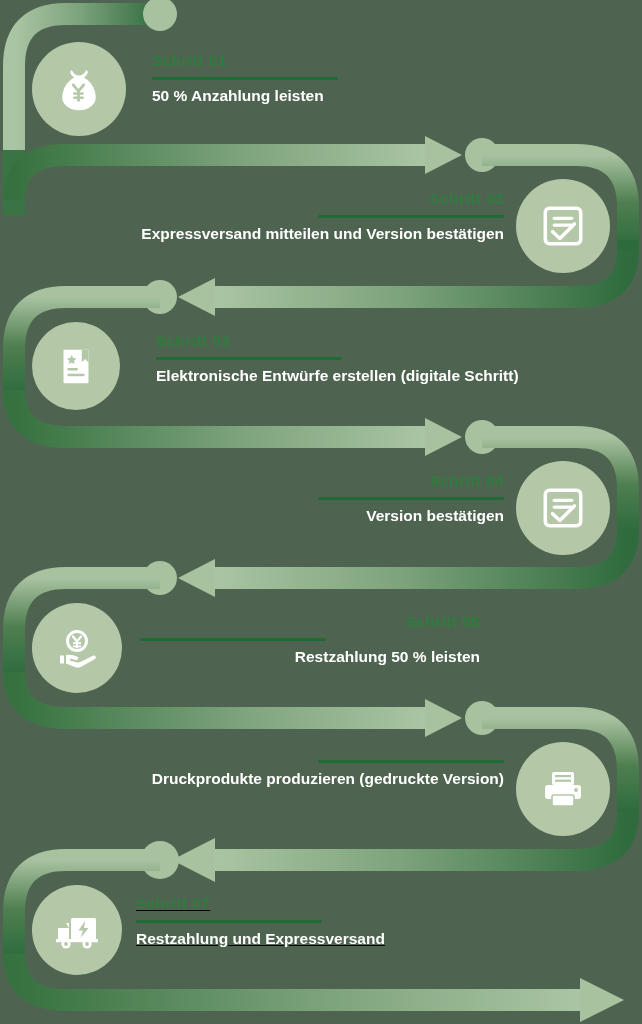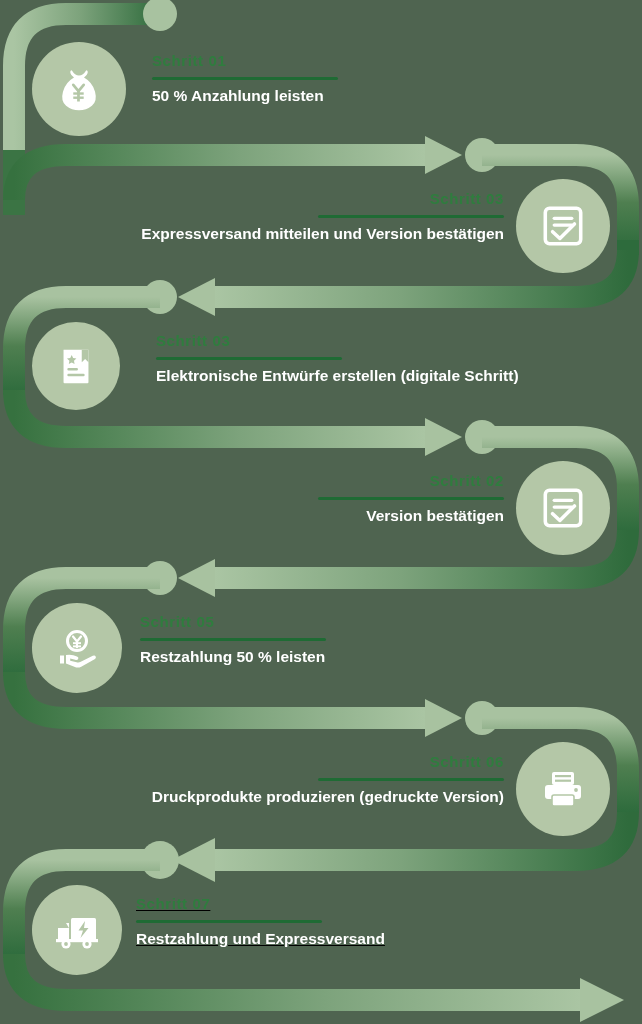--- a/index.html
+++ b/index.html
@@ -212,41 +212,41 @@
       <span>
         <svg width="50" height="50" viewBox="0 0 48 48">
           <rect x="7" y="7" width="34" height="34" rx="4" ry="4" fill="none" stroke="#ffffff" stroke-width="3.4"></rect>
           <rect x="14" y="15" width="20" height="3.2" rx="1.6" fill="#ffffff"></rect>
           <rect x="14" y="21.5" width="20" height="3.2" rx="1.6" fill="#ffffff"></rect>
           <path d="M14 29.5 L21 36 L35 22" fill="none" stroke="#ffffff" stroke-width="3.4" stroke-linecap="round" stroke-linejoin="round"></path>
         </svg>
       </span>
     </div>
     <div class="txt right-align" style="left:200px; top:472px; width:304px;">
-      <div class="step-num">Schritt 02</div>
+      <div class="step-num">Schritt 04</div>
       <div class="rule" style="width:186px; margin-left:auto;"></div>
       <div class="step-desc">Version bestätigen</div>
     </div>
   </div>
 
   <div class="step">
     <div class="badge" style="left:32px; top:603px; width:90px; height:90px;">
       <span>
         <svg width="48" height="48" viewBox="0 0 48 48">
           <circle cx="24" cy="17" r="9.5" fill="none" stroke="#ffffff" stroke-width="3"></circle>
           <path d="M20 12.5 L24 17.5 L28 12.5" stroke="#ffffff" stroke-width="2.2" fill="none" stroke-linecap="round"></path>
           <rect x="20" y="18.2" width="8" height="1.9" fill="#ffffff"></rect>
           <rect x="20" y="21.4" width="8" height="1.9" fill="#ffffff"></rect>
           <rect x="22.9" y="17.2" width="2.1" height="7" fill="#ffffff"></rect>
           <path d="M7 31.5 h4 v8 h-4 z" fill="#ffffff"></path>
           <path d="M13 31 q6 -1 11 1.5 q2 .8 1.2 2.4 q-.8 1.5 -3 .9 l-5 -1.3 l0 2.2 l6.4 1.6 q2.2 .6 4.2 -.5 l12 -6 q2 -1 2.9 .7 q.9 1.7 -1.1 2.8 l-13.4 7.4 q-2.4 1.3 -5 .7 L13 39.6 z" fill="#ffffff"></path>
         </svg>
       </span>
     </div>
-    <div class="txt left-align" style="left:140px; top:613px; width:340px;">
+    <div class="txt left-align" style="left:140px; top:613px; width:340px;text-align:right;">
       <div class="step-num">Schritt 05</div>
       <div class="rule" style="width:186px;"></div>
       <div class="step-desc">Restzahlung 50 % leisten</div>
     </div>
   </div>
 
   <div class="step">
     <div class="badge" style="left:516px; top:742px; width:94px; height:94px;">
       <span>
         <svg width="48" height="48" viewBox="0 0 48 48">
@@ -254,21 +254,20 @@
           <rect x="16" y="10" width="16" height="2.2" fill="#b4c7a7"></rect>
           <rect x="16" y="14.6" width="16" height="2.2" fill="#b4c7a7"></rect>
           <rect x="6" y="20" width="36" height="14" rx="3" fill="#ffffff"></rect>
           <circle cx="37" cy="25" r="1.9" fill="#b4c7a7"></circle>
           <rect x="13" y="30" width="22" height="11" rx="2" fill="#ffffff"></rect>
           <rect x="13" y="30" width="22" height="11" rx="2" fill="none" stroke="#b4c7a7" stroke-width="1.6"></rect>
         </svg>
       </span>
     </div>
     <div class="txt right-align" style="left:60px; top:753px; width:444px;">
-      <div class="step-num">Schritt 06</div>
       <div class="rule" style="width:186px; margin-left:auto;"></div>
       <div class="step-desc">Druckprodukte produzieren (gedruckte Version)</div>
     </div>
   </div>
 
   <div class="step">
     <div class="badge" style="left:32px; top:885px; width:90px; height:90px;">
       <span>
         <svg width="48" height="48" viewBox="0 0 48 48">
           <path d="M5 17 h11 v17 h-11 z" fill="#ffffff"></path>

